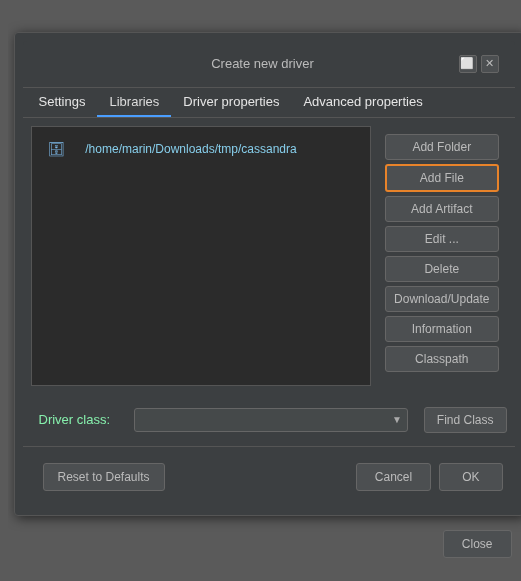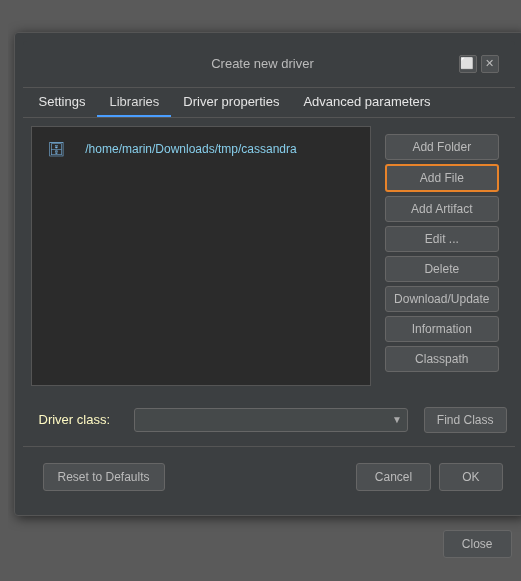--- a/index.html
+++ b/index.html
@@ -125,21 +125,21 @@
       border: 2px solid #e8832a;
       background: #4c4f51;
     }
     .driver-class-row {
       display: flex;
       align-items: center;
       padding: 6px 8px;
       gap: 8px;
     }
     .driver-class-label {
-      color: #fef9c3;
+      color: #86efac;
       font-size: 13px;
       white-space: nowrap;
     }
     .select-wrapper {
       flex: 1;
       position: relative;
       display: flex;
       align-items: center;
     }
     .select-wrapper select {
@@ -237,21 +237,21 @@
       <div class="title-controls">
         <div class="title-btn">⬜</div>
         <div class="title-btn">✕</div>
       </div>
     </div>
 
     <div class="tabs">
       <div class="tab">Settings</div>
       <div class="tab active">Libraries</div>
       <div class="tab">Driver properties</div>
-      <div class="tab">Advanced parameters</div>
+      <div class="tab">Advanced properties</div>
     </div>
 
     <div class="content-area">
 
       <div class="file-list">
         <div class="file-item">
           <span class="file-icon">🗄</span>
           <span>/home/marin/Downloads/tmp/cassandra</span>
         </div>
       </div>

